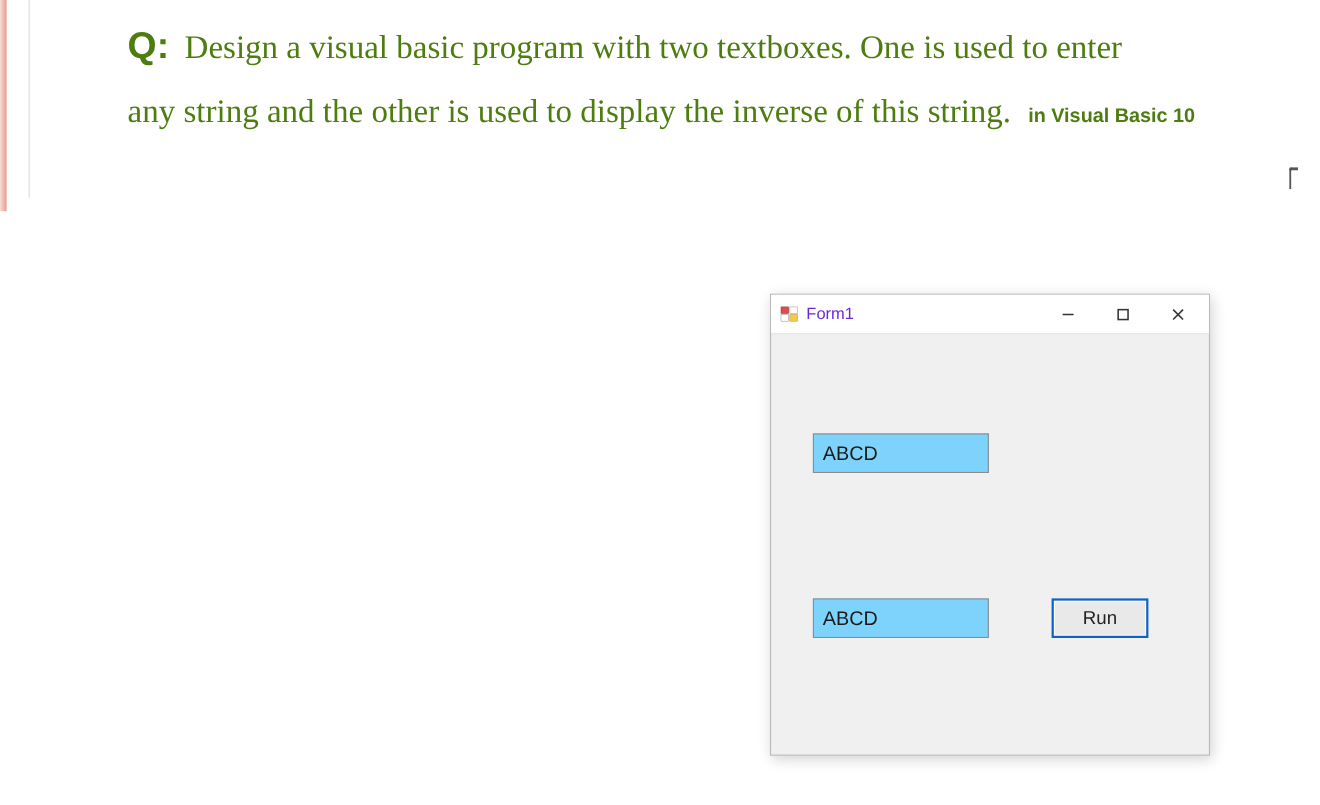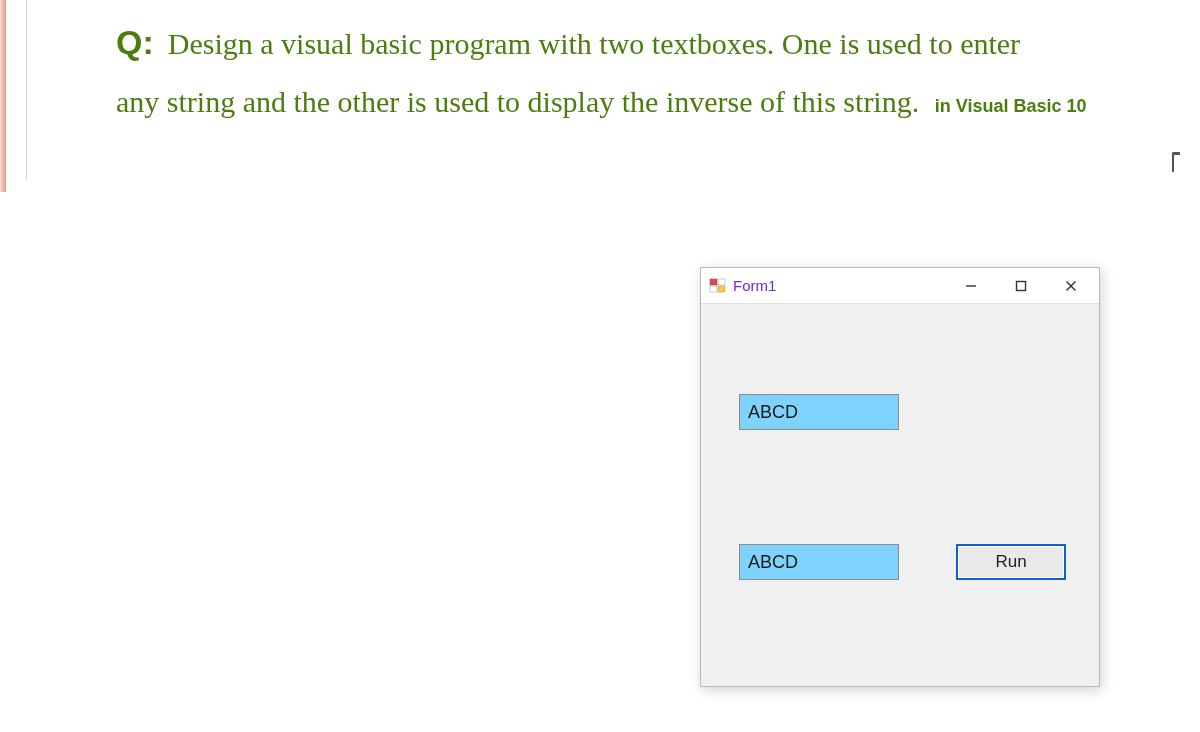--- a/index.html
+++ b/index.html
@@ -130,21 +130,21 @@
     padding: 4px 8px;
     display: flex;
     align-items: center;
   }
   .tb1 { top: 90px; }
   .tb2 { top: 240px; }
   .run-btn {
     position: absolute;
     left: 255px;
     top: 240px;
-    width: 110px;
+    width: 88px;
     height: 36px;
     background: #e9e9e9;
     border: 2px solid #0f62c9;
     display: flex;
     align-items: center;
     justify-content: center;
     font-size: 17px;
     font-family: Arial, Helvetica, sans-serif;
     color: #222;
     box-shadow: inset 0 0 0 1px #fff;

